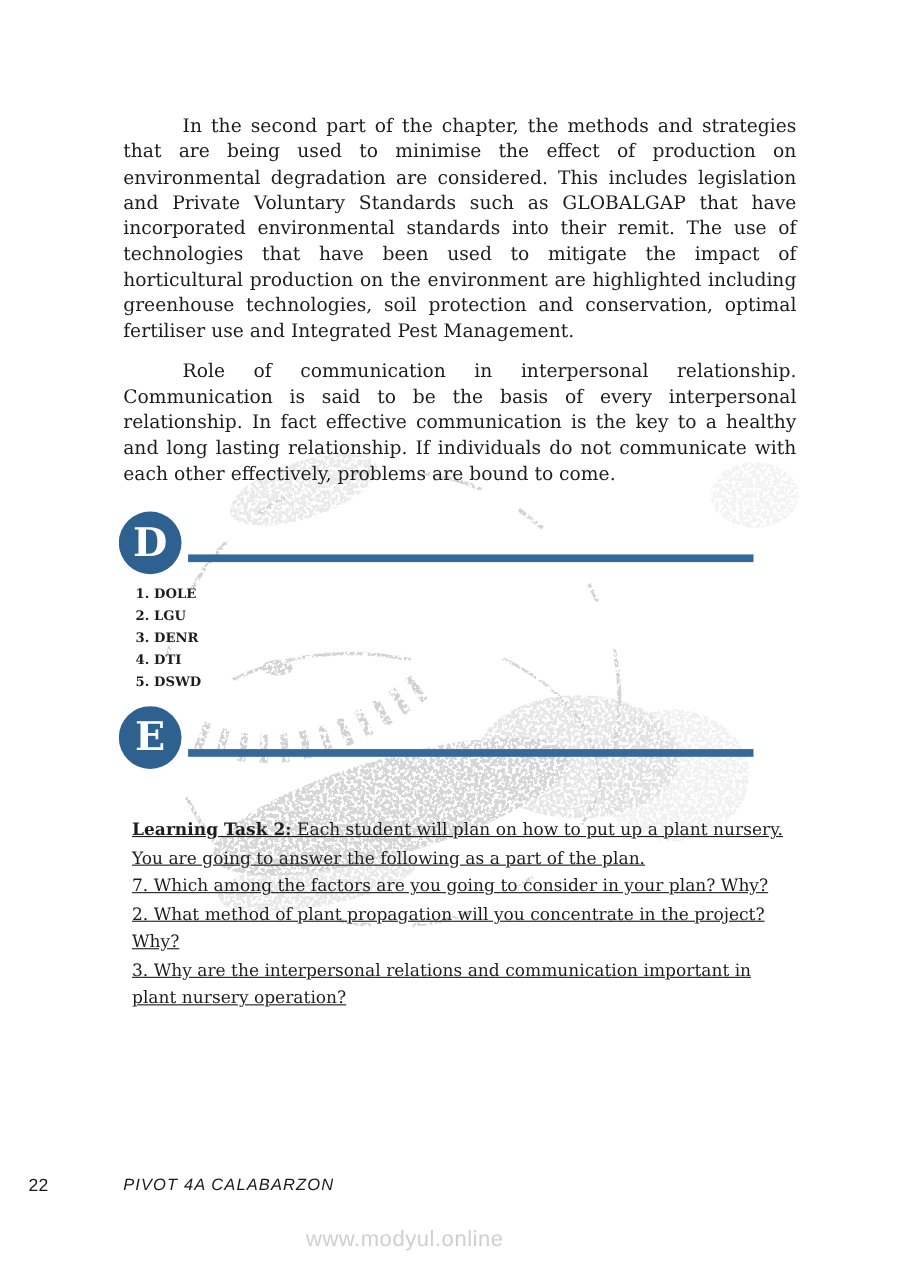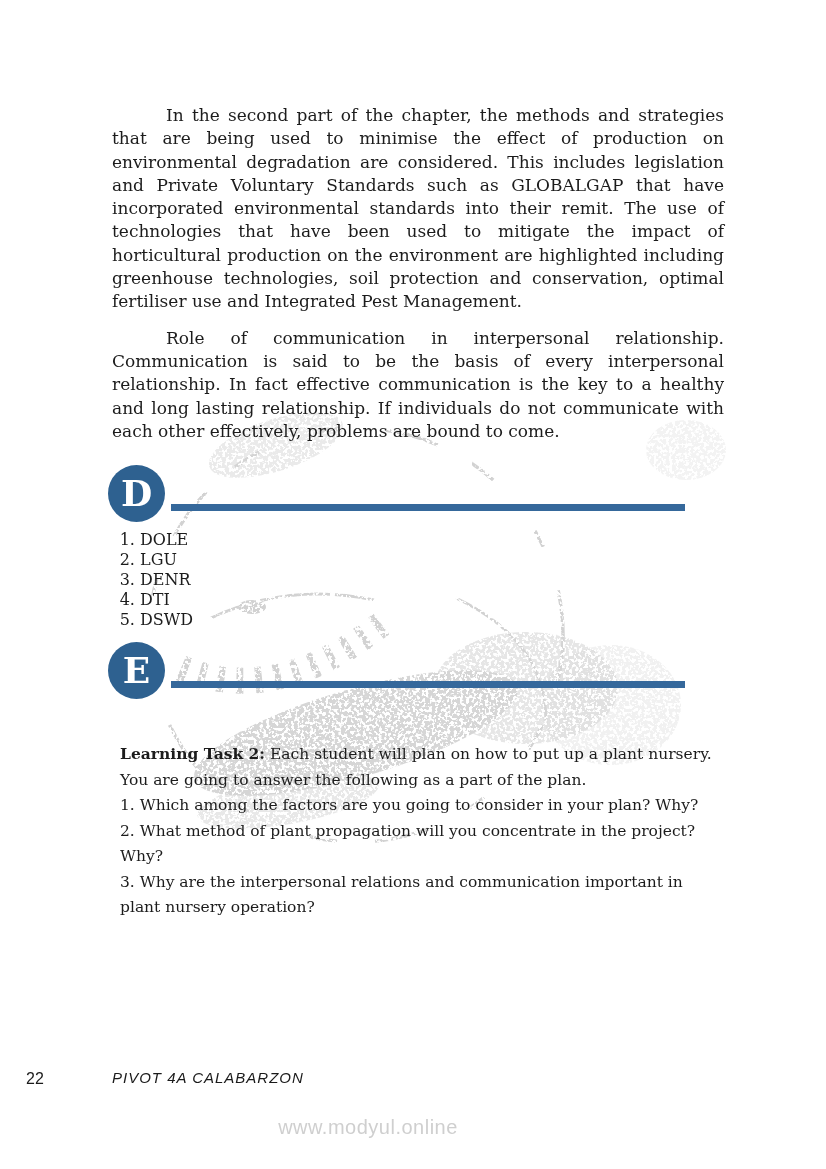--- a/index.html
+++ b/index.html
@@ -66,31 +66,32 @@
   }
   .task1-head{
     margin:7px 0 0 0;
     font-size:17px;line-height:23.5px;
     text-align:left;
   }
   .task-label{font-weight:bold;}
   ol.acronyms{
     margin:8px 0 0 0;
     padding:0 0 0 28px;
-    font-size:16px;line-height:20px;
+    font-size:12px;line-height:20px;
     list-style:decimal;
+    font-weight:bold;
   }
   ol.acronyms li{margin:0;padding:0;}
   .task2{
     margin-top:42px;
     padding-left:8px;
     font-size:15.5px;line-height:25.5px;
     text-align:left;
   }
-  .task2 p{margin:0;}
+  .task2 p{margin:0;text-decoration:underline;}
   .footer{
     position:absolute;left:0;top:1069px;width:826px;height:20px;z-index:1;
     font-family:"Liberation Sans",sans-serif;
   }
   .footer-title{
     position:absolute;left:86px;top:0;
     font-style:italic;
     font-size:15px;
     letter-spacing:1px;
     color:var(--footer_text,#1a1a1a);
@@ -171,21 +172,21 @@
 
     <div class="section-row e">
       <div class="badge">
         <span class="badge-letter">E</span>
       </div>
       <div class="rule"></div>
     </div>
 
     <div class="task2">
       <p><b class="task-label">Learning Task 2:</b><span> Each student will plan on how to put up a plant nursery. You are going to answer the following as a part of the plan.</span></p>
-      <p>1. Which among the factors are you going to consider in your plan? Why?</p>
+      <p>7. Which among the factors are you going to consider in your plan? Why?</p>
       <p>2. What method of plant propagation will you concentrate in the project? Why?</p>
       <p>3. Why are the interpersonal relations and communication important in plant nursery operation?</p>
     </div>
 
   </div>
 
   <div class="footer">
     <span class="footer-title">PIVOT 4A CALABARZON</span>
     <div class="footer-page">22</div>
   </div>

